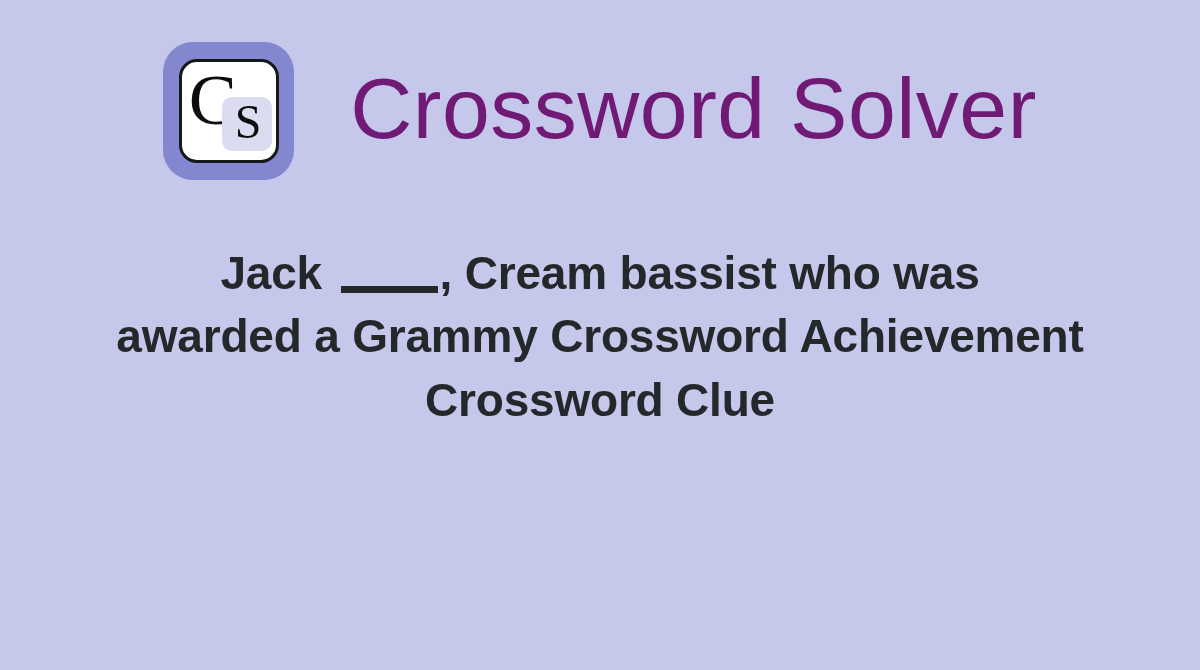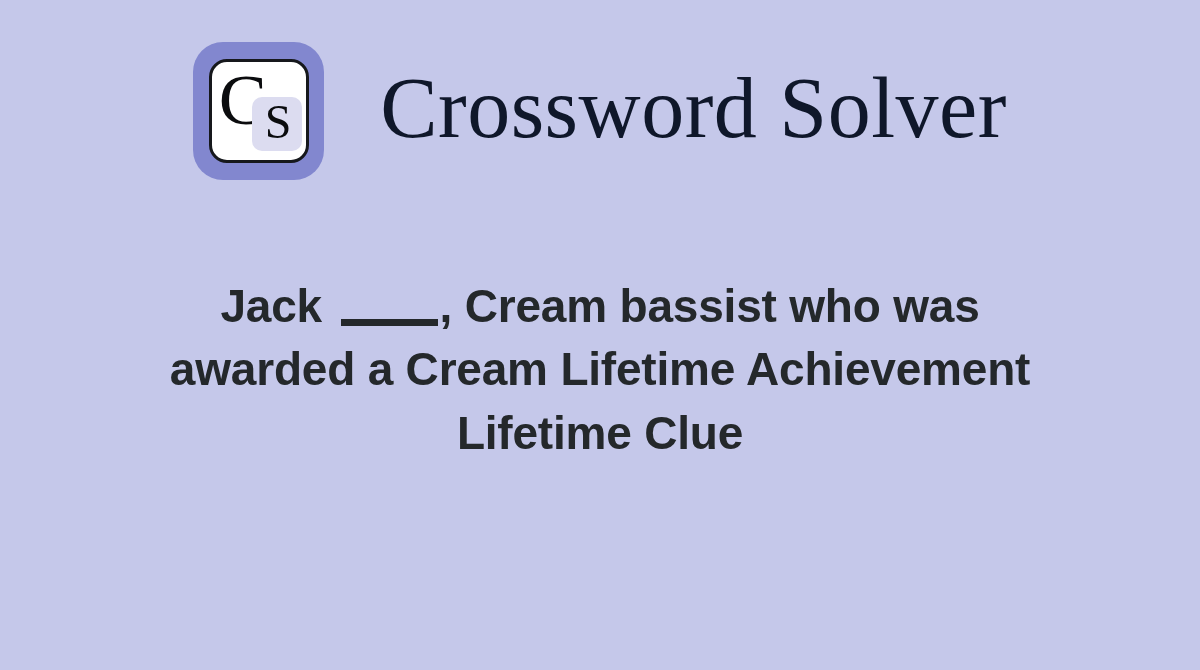--- a/index.html
+++ b/index.html
@@ -84,33 +84,33 @@
     left: 13px;
     top: 1px;
     font-family: "Liberation Serif", serif;
     font-size: 48px;
     line-height: 1;
     color: #0b0c0e;
     font-weight: 400;
   }
 
   .site-title {
-    font-family: Liberation Serif, serif;
+    font-family: Liberation Sans, sans-serif;
     font-size: 86px;
     line-height: 1;
-    color: #0f172a;
+    color: #701a75;
     font-weight: 400;
     letter-spacing: 0.5px;
     white-space: nowrap;
     padding-bottom: 6px;
   }
 
   
   .clue-block {
-    margin-top: 95px;
+    margin-top: 62px;
     width: 1180px;
     text-align: center;
   }
 
   .clue-heading {
     font-family: "Liberation Sans", sans-serif;
     font-weight: bold;
     font-size: 46px;
     line-height: 1.38;
     color: #24282b;
@@ -151,18 +151,18 @@
       </div>
     </div>
 
     <div class="site-title">Crossword Solver</div>
 
   </div>
 
   <div class="clue-block">
     <h1 class="clue-heading">
       <span class="clue-line"><span>Jack </span><span class="blank"></span><span>, Cream bassist who was</span></span>
-      <span class="clue-line">awarded a Cream Lifetime Achievement</span>
-      <span class="clue-sub">Lifetime Clue</span>
+      <span class="clue-line">awarded a Grammy Crossword Achievement</span>
+      <span class="clue-sub">Crossword Clue</span>
     </h1>
   </div>
 
 </div>
 
 </body></html>

